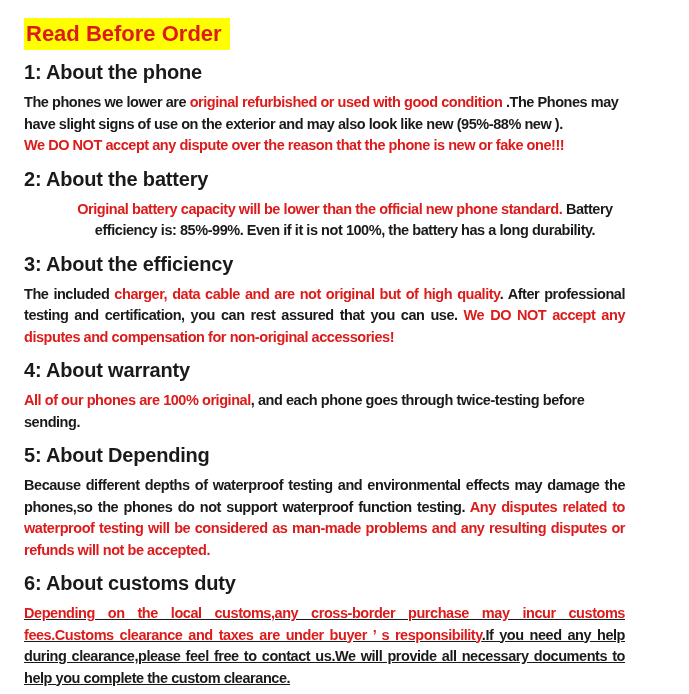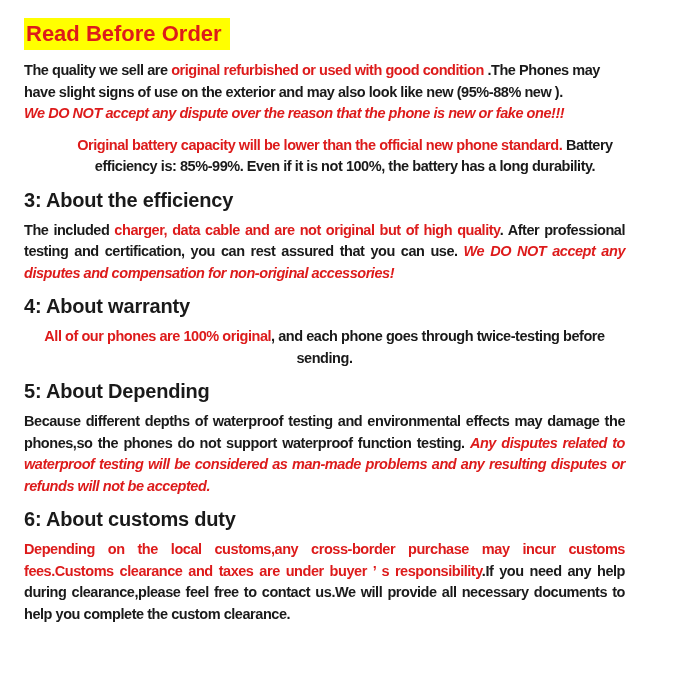--- a/index.html
+++ b/index.html
@@ -45,53 +45,55 @@
   }
   .sec p{
     margin:0;
     font-size:14.5px;
     line-height:21.5px;
     letter-spacing:-0.45px;
     color:var(--ink);
   }
   .seg-black{color:var(--ink);}
   .seg-red{color:var(--red);}
-  .seg-red-italic{color:var(--red);font-style:italic;}
+  .seg-red-italic{color:var(--red);}
 </style>
 </head>
 <body>
 
 <div class="page">
 
   <div class="title-wrap">
     <span class="page-title">Read Before Order</span>
   </div>
 
   <div class="sec">
-    <p style="text-align: left;"><span class="seg-black">The quality we sell are </span><span class="seg-red">original refurbished or used with good condition </span><span class="seg-black">.The Phones may have slight signs of use on the exterior and may also look like new (95%-88% new ).</span></p>
+    <h2>1: About the phone</h2>
+    <p style="text-align: left;"><span class="seg-black">The phones we lower are </span><span class="seg-red">original refurbished or used with good condition </span><span class="seg-black">.The Phones may have slight signs of use on the exterior and may also look like new (95%-88% new ).</span></p>
     <p style="text-align: left;"><span class="seg-red-italic">We DO NOT accept any dispute over the reason that the phone is new or fake one!!!</span></p>
   </div>
 
   <div class="sec">
+    <h2>2: About the battery</h2>
     <p style="text-align: center; margin-left: 41px;"><span class="seg-red">Original battery capacity will be lower than the official new phone standard.</span><span class="seg-black"> Battery efficiency is: 85%-99%. Even if it is not 100%, the battery has a long durability.</span></p>
   </div>
 
   <div class="sec">
     <h2>3: About the efficiency</h2>
     <p style="text-align: justify;"><span class="seg-black">The included </span><span class="seg-red">charger, data cable and are not original but of high quality</span><span class="seg-black">. After professional testing and certification, you can rest assured that you can use. </span><span class="seg-red-italic">We DO NOT accept any disputes and compensation for non-original accessories!</span></p>
   </div>
 
   <div class="sec">
     <h2>4: About warranty</h2>
-    <p style="text-align: center;"><span class="seg-red">All of our phones are 100% original</span><span class="seg-black">, and each phone goes through twice-testing before sending.</span></p>
+    <p style="text-align: left;"><span class="seg-red">All of our phones are 100% original</span><span class="seg-black">, and each phone goes through twice-testing before sending.</span></p>
   </div>
 
   <div class="sec">
     <h2>5: About Depending</h2>
     <p style="text-align: justify;"><span class="seg-black">Because different depths of waterproof testing and environmental effects may damage the phones,so the phones do not support waterproof function testing. </span><span class="seg-red-italic">Any disputes related to waterproof testing will be considered as man-made problems and any resulting disputes or refunds will not be accepted.</span></p>
   </div>
 
   <div class="sec">
     <h2>6: About customs duty</h2>
-    <p style="text-align: justify;"><span class="seg-red">Depending on the local customs,any cross-border purchase may incur customs fees.Customs clearance and taxes are under buyer ’ s responsibility</span><span class="seg-black">.If you need any help during clearance,please feel free to contact us.We will provide all necessary documents to help you complete the custom clearance.</span></p>
+    <p style="text-align: justify; text-decoration: underline;"><span class="seg-red">Depending on the local customs,any cross-border purchase may incur customs fees.Customs clearance and taxes are under buyer ’ s responsibility</span><span class="seg-black">.If you need any help during clearance,please feel free to contact us.We will provide all necessary documents to help you complete the custom clearance.</span></p>
   </div>
 
 </div>
 
 </body></html>

